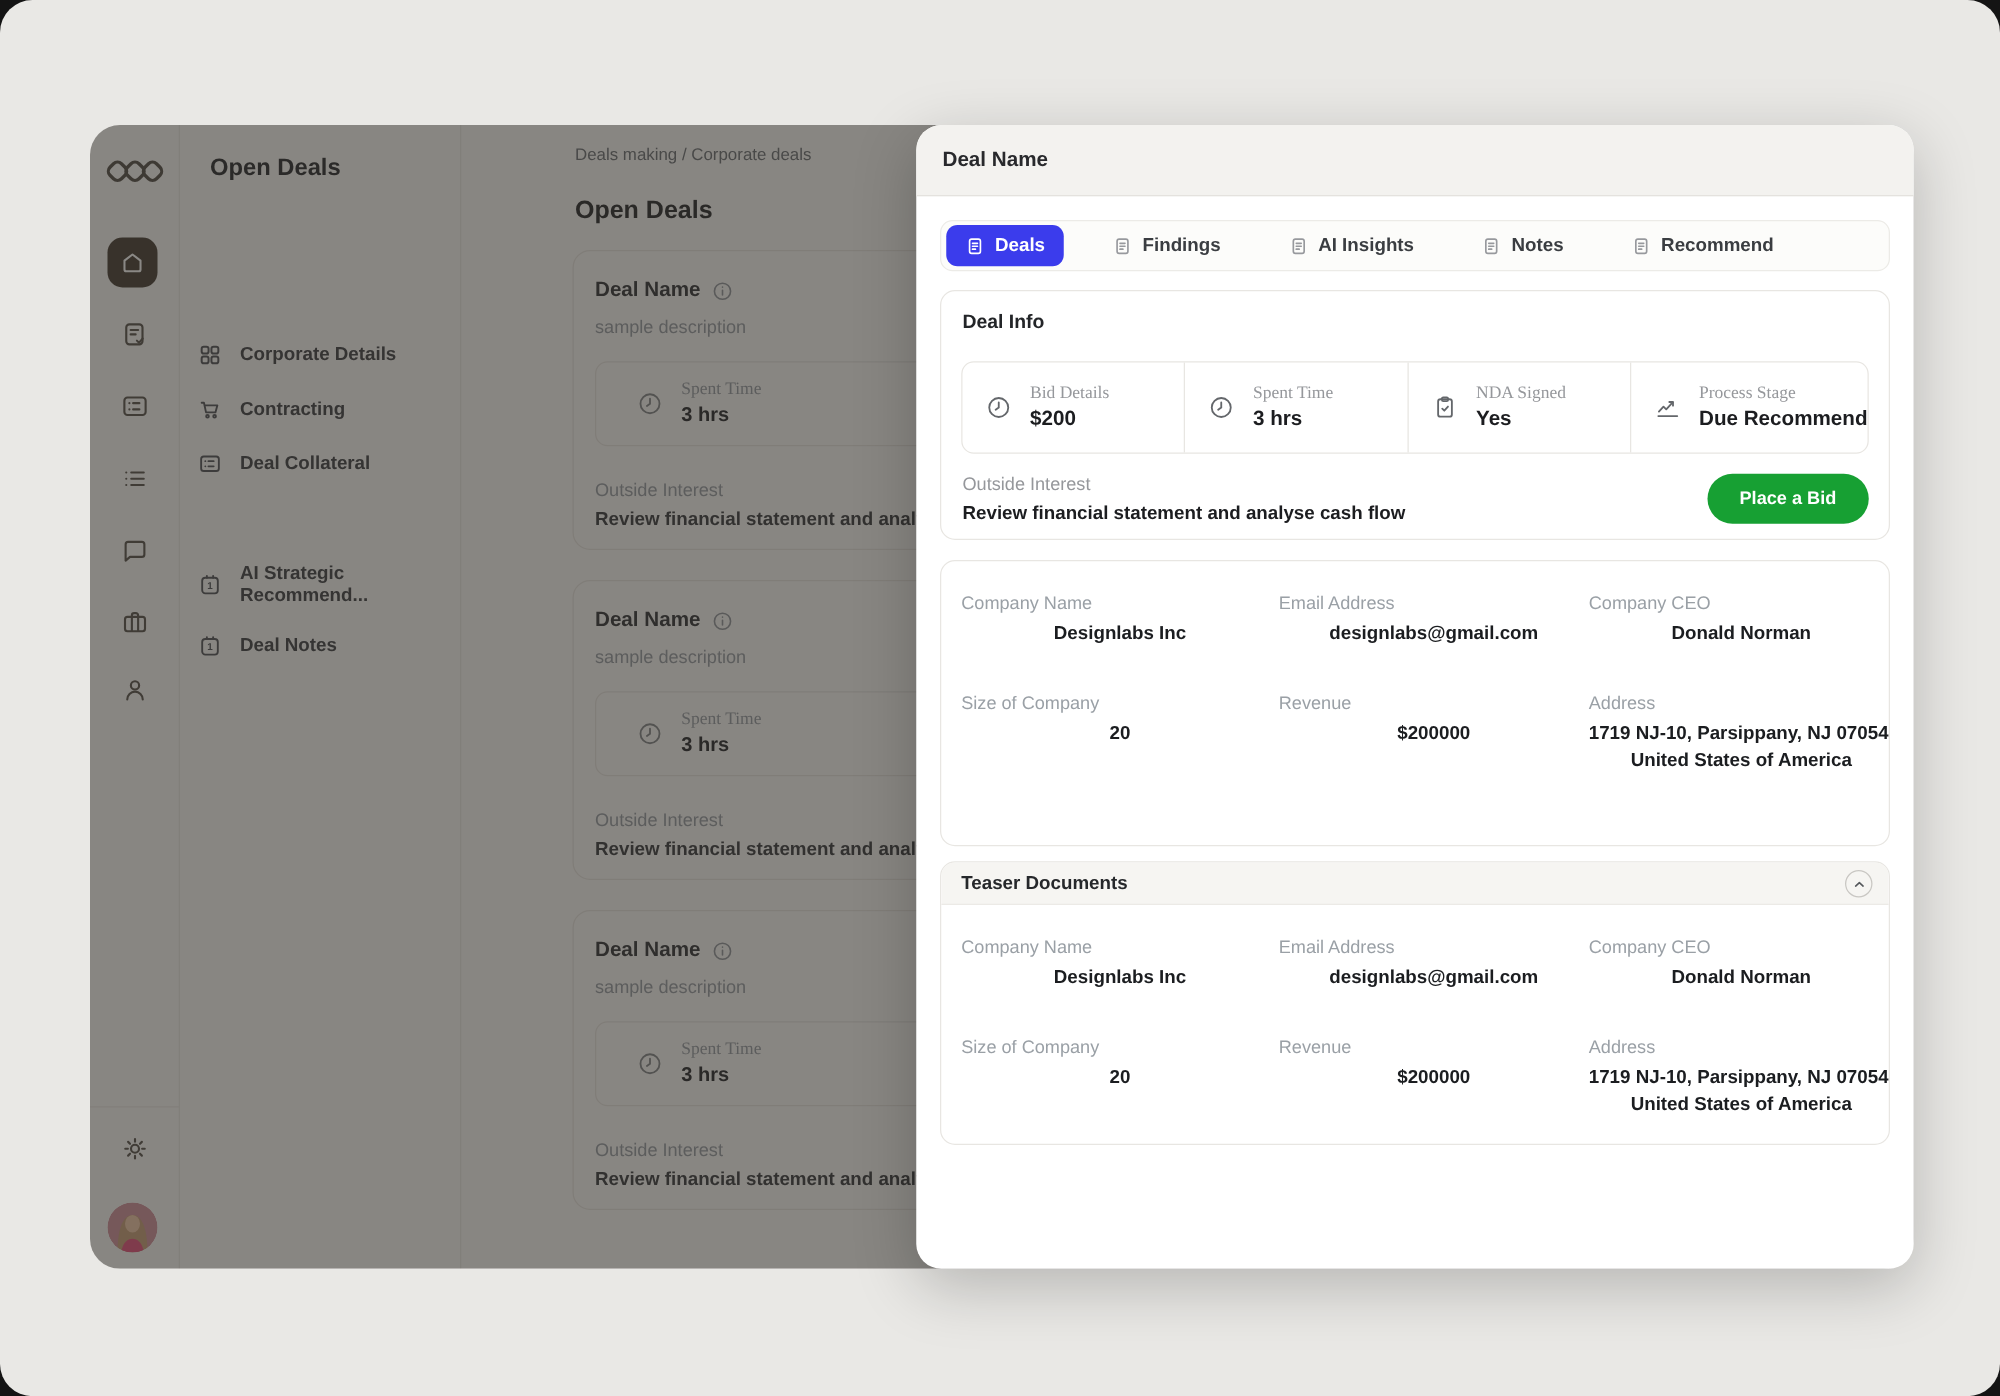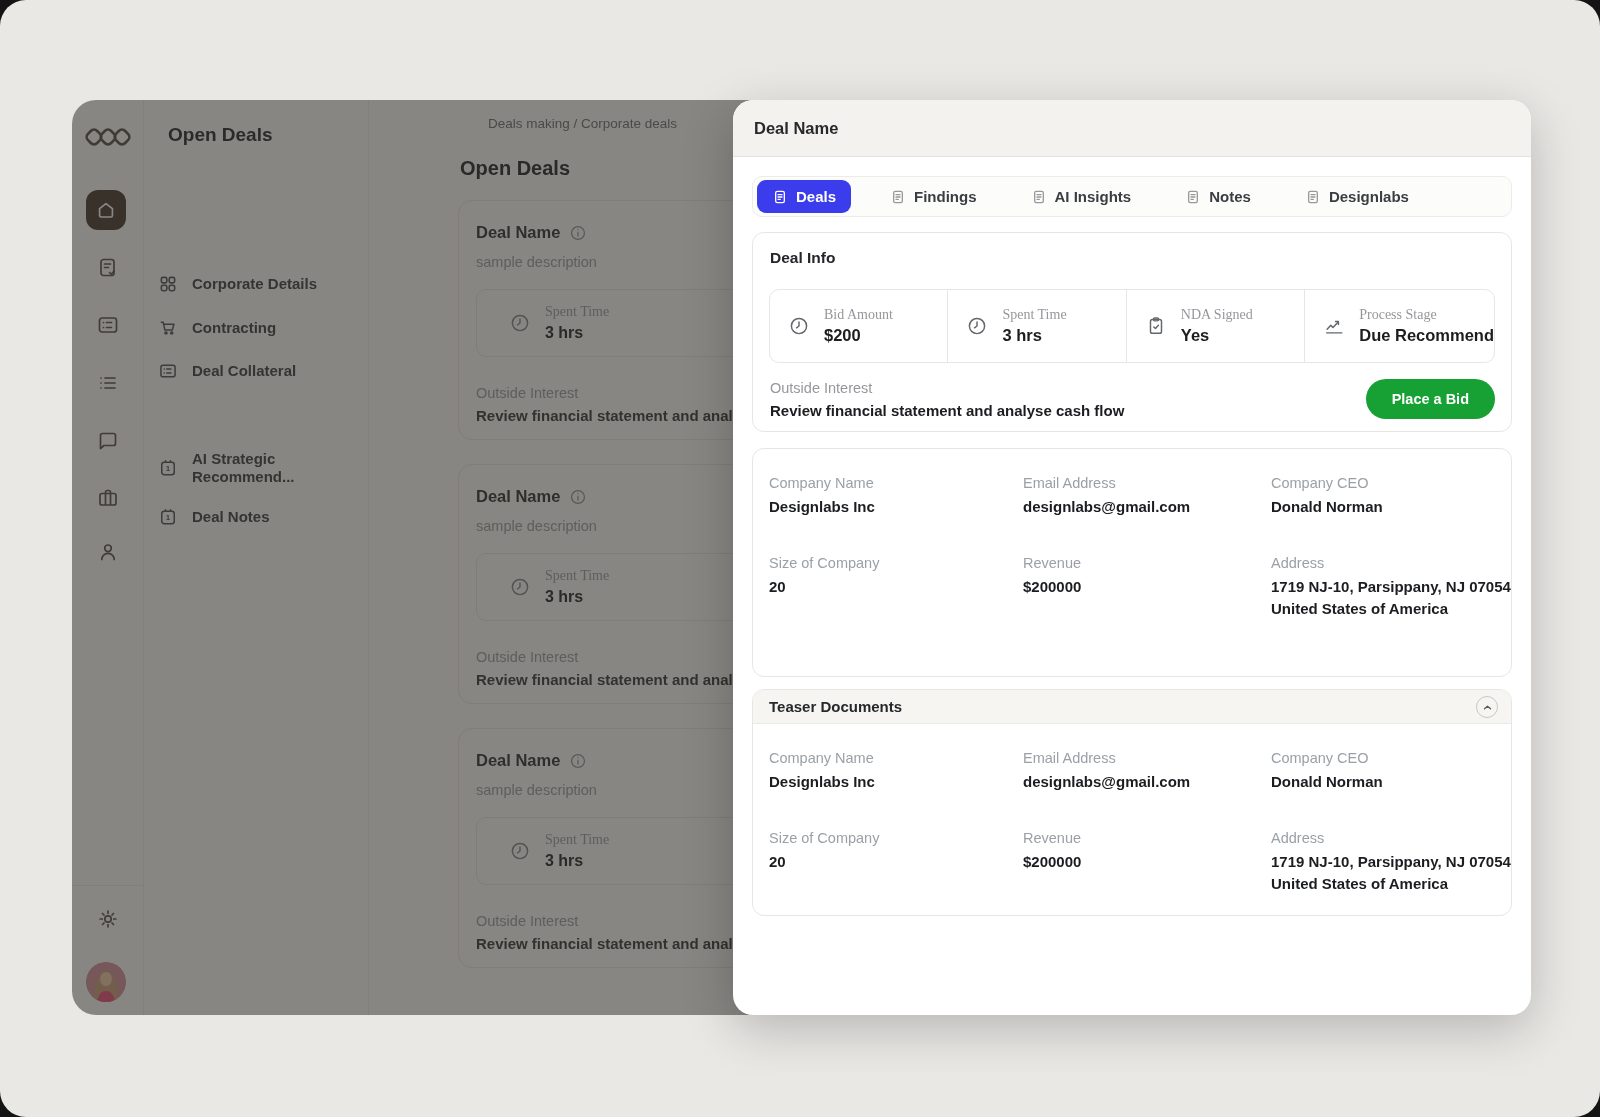--- a/index.html
+++ b/index.html
@@ -17,21 +17,21 @@
   .rail-divider { position:absolute; left:0; top:785px; width:72px; border-top:1px solid #eceae6; }
   .avatar { position:absolute; left:14px; top:862px; width:40px; height:40px; border-radius:50%; overflow:hidden; }
 
   .nav { position:absolute; left:72px; top:0; width:225px; height:100%; border-right:1px solid #eceae6; }
   .nav-title { position:absolute; left:24px; top:24px; font-size:19px; font-weight:700; color:#2e3033; }
   .nav-item { position:absolute; left:14px; width:200px; display:flex; align-items:center; gap:14px; color:#43464b; }
   .nav-item .nicon { width:20px; height:20px; flex:0 0 20px; color:#55585d; }
   .nav-item .nlabel { font-size:15px; font-weight:600; line-height:18px; max-width:150px; }
 
   .main { position:absolute; left:298px; top:0; right:0; height:100%; }
-  .breadcrumb { position:absolute; left:90px; top:16px; font-size:13.5px; color:#6f7479;margin-left:28px; }
+  .breadcrumb { position:absolute; left:90px; top:16px; font-size:13.5px; color:#6f7479; }
   .main-heading { position:absolute; left:90px; top:57px; font-size:20px; font-weight:700; color:#2b2d30; }
 
   .bg-card { position:absolute; left:88px; width:700px; height:240px; background:#fbfaf8; border:1px solid #e8e6e2; border-radius:14px; }
   .bg-card .bc-title { position:absolute; left:17px; top:22px; font-size:16.5px; font-weight:700; color:#37393c; display:flex; align-items:center; gap:9px; }
   .bg-card .bc-desc { position:absolute; left:17px; top:53px; font-size:14.5px; color:#9aa0a7; }
   .bg-card .bc-stats { position:absolute; left:17px; top:88px; width:660px; height:68px; border:1px solid #e8e6e2; border-radius:10px; display:flex; align-items:center; overflow:hidden; }
   .bg-card .bc-cell { flex:0 0 273px; display:flex; align-items:center; gap:14px; padding-left:32px; height:100%; }
   .bg-card .bc-cell + .bc-cell { border-left:1px solid #e8e6e2; flex:1 1 auto; }
   .bc-cell .s-icon { width:22px; height:22px; color:#86898d; flex:0 0 22px; }
   .s-label { font-size:14px; color:#9aa0a7; margin-bottom:4px; white-space:nowrap;font-family:Liberation Serif, serif; }
@@ -69,21 +69,21 @@
   .cta-btn { position:absolute; right:16px; bottom:12px; height:40px; padding:0 26px; border:none; border-radius:20px; background:#17a033; color:#fff; font-size:14.5px; font-weight:700; font-family:inherit; display:flex; align-items:center; cursor:pointer;text-align:right; }
 
   .section { overflow:hidden; }
   .section-1 { top:348px; height:229px; }
   .section-2 { top:589px; height:227px; }
   .sec-header { position:relative; height:34px; background:#f6f5f2; border-bottom:1px solid #eceae6; display:flex; align-items:center; padding:0 16px; }
   .sec-title { font-size:15px; font-weight:700; color:#26282b; }
   .sec-chevron { position:absolute; right:13px; top:6px; width:22px; height:22px; border-radius:50%; border:1.6px solid #c9c7c3; display:flex; align-items:center; justify-content:center; color:#55585c; background:transparent; cursor:pointer; }
   .sec-grid { display:grid; grid-template-columns:254px 248px 1fr; row-gap:40px; padding:26px 16px 16px 16px; }
   .f-label { font-size:14.5px; color:#9aa0a6; margin-bottom:7px; }
-  .f-value { font-size:15px; font-weight:700; color:#1b1d20; }
+  .f-value { font-size:15px; font-weight:700; color:#1b1d20;text-align:center; }
   .f-value.addr-line1 { white-space:nowrap; overflow:hidden; font-weight:600; }
   .f-value.addr-line2 { font-weight:600; margin-top:5px; }
 
   svg { display:block; }
 </style>
 </head>
 <body>
 
 <div class="canvas">
 
@@ -374,36 +374,36 @@
         </span>
         <span class="t-label">Notes</span>
       </div>
       <div class="tab">
         <span class="t-icon">
           <svg width="16" height="16" viewBox="0 0 24 24" fill="none" stroke="currentColor" stroke-width="2" stroke-linecap="round">
               <rect x="5.5" y="3.5" width="13" height="17" rx="2.5"></rect>
               <path d="M9 8.5h6M9 12h6M9 15.5h3.5"></path>
             </svg>
         </span>
-        <span class="t-label">Designlabs</span>
+        <span class="t-label">Recommend</span>
       </div>
     </div>
 
     <div class="card deal-info">
       <div class="di-title">Deal Info</div>
 
       <div class="di-strip">
         <div class="di-cell">
           <span class="s-icon">
             <svg width="22" height="22" viewBox="0 0 24 24" fill="none" stroke="currentColor" stroke-width="1.6" stroke-linecap="round">
                 <circle cx="12" cy="12" r="8.3"></circle>
                 <path d="M12 7.6V12l-2.7 2"></path>
               </svg>
           </span>
-          <span><span class="s-label" style="display:block;margin-bottom:3px">Bid Amount</span><span class="s-value">$200</span></span>
+          <span><span class="s-label" style="display:block;margin-bottom:3px">Bid Details</span><span class="s-value">$200</span></span>
         </div>
         <div class="di-cell">
           <span class="s-icon">
             <svg width="22" height="22" viewBox="0 0 24 24" fill="none" stroke="currentColor" stroke-width="1.6" stroke-linecap="round">
                 <circle cx="12" cy="12" r="8.3"></circle>
                 <path d="M12 7.6V12l-2.7 2"></path>
               </svg>
           </span>
           <span><span class="s-label" style="display:block;margin-bottom:3px">Spent Time</span><span class="s-value">3 hrs</span></span>
         </div>

